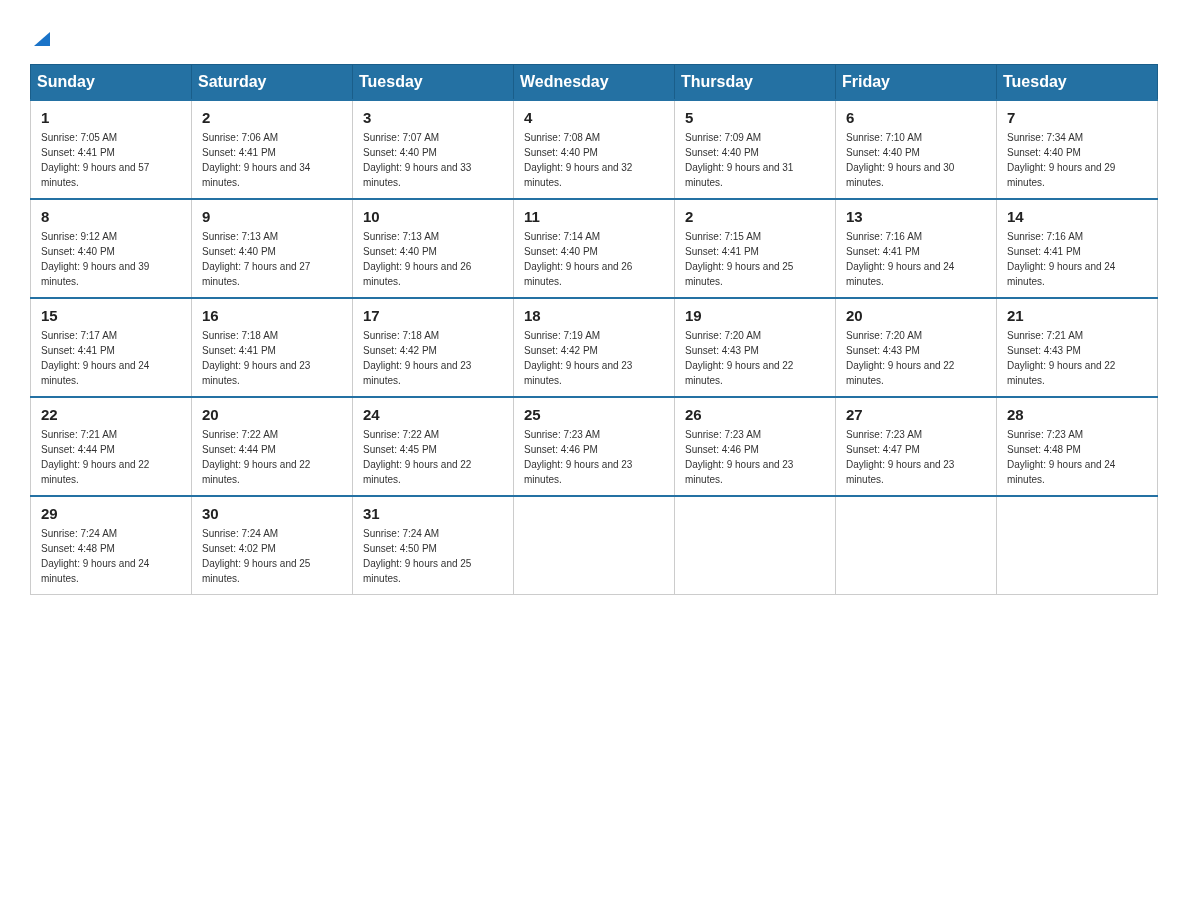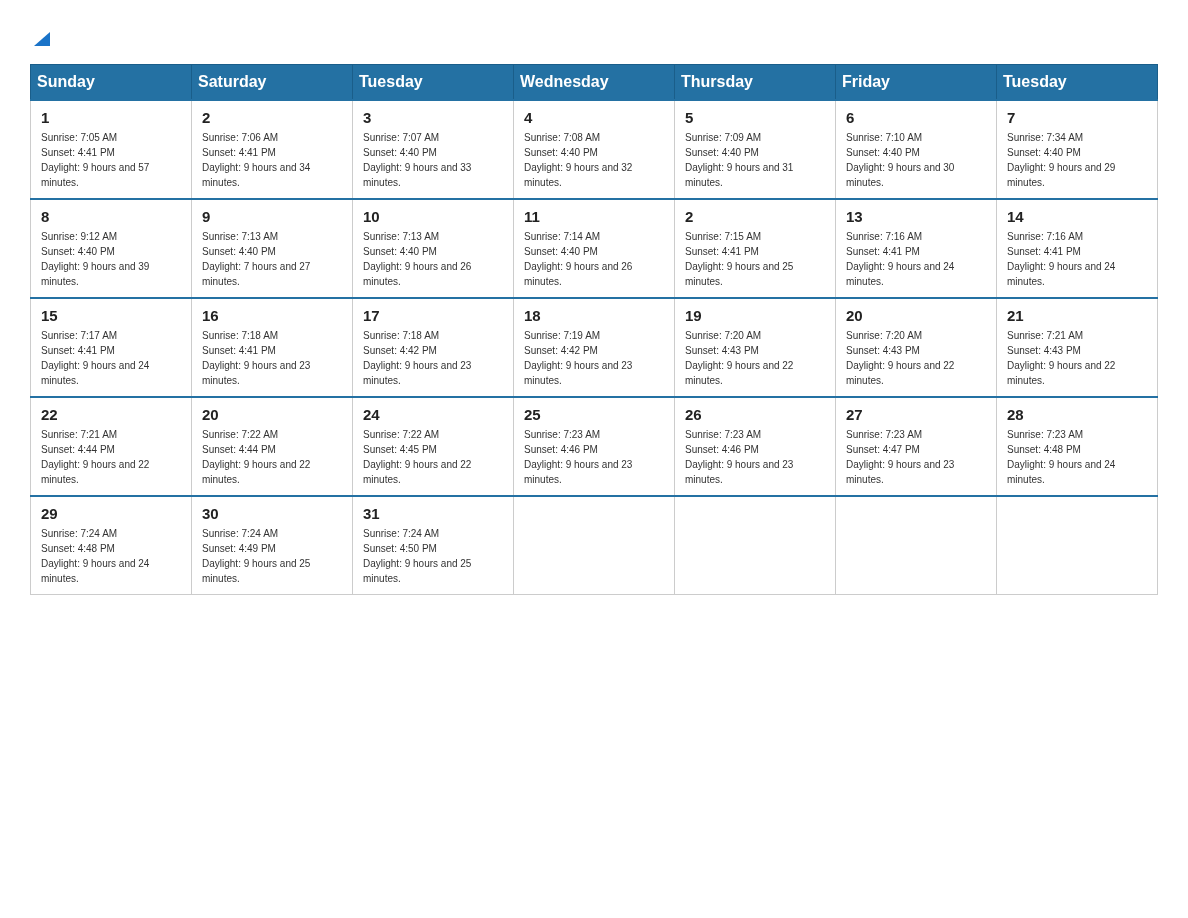--- a/index.html
+++ b/index.html
@@ -252,21 +252,21 @@
           <div class="day-info"><span>Sunrise: 7:23 AM</span><br><span>Sunset: 4:48 PM</span><br><span>Daylight: 9 hours and 24 minutes.</span></div>
         </td>
       </tr>
       <tr class="week-row">
         <td>
           <span class="day-number">29</span>
           <div class="day-info"><span>Sunrise: 7:24 AM</span><br><span>Sunset: 4:48 PM</span><br><span>Daylight: 9 hours and 24 minutes.</span></div>
         </td>
         <td>
           <span class="day-number">30</span>
-          <div class="day-info"><span>Sunrise: 7:24 AM</span><br><span>Sunset: 4:49 PM</span><br><span>Daylight: 9 hours and 25 minutes.</span></div>
+          <div class="day-info"><span>Sunrise: 7:24 AM</span><br><span>Sunset: 4:02 PM</span><br><span>Daylight: 9 hours and 25 minutes.</span></div>
         </td>
         <td>
           <span class="day-number">31</span>
           <div class="day-info"><span>Sunrise: 7:24 AM</span><br><span>Sunset: 4:50 PM</span><br><span>Daylight: 9 hours and 25 minutes.</span></div>
         </td>
         <td class="empty-cell"></td>
         <td class="empty-cell"></td>
         <td class="empty-cell"></td>
         <td class="empty-cell"></td>
       </tr>

